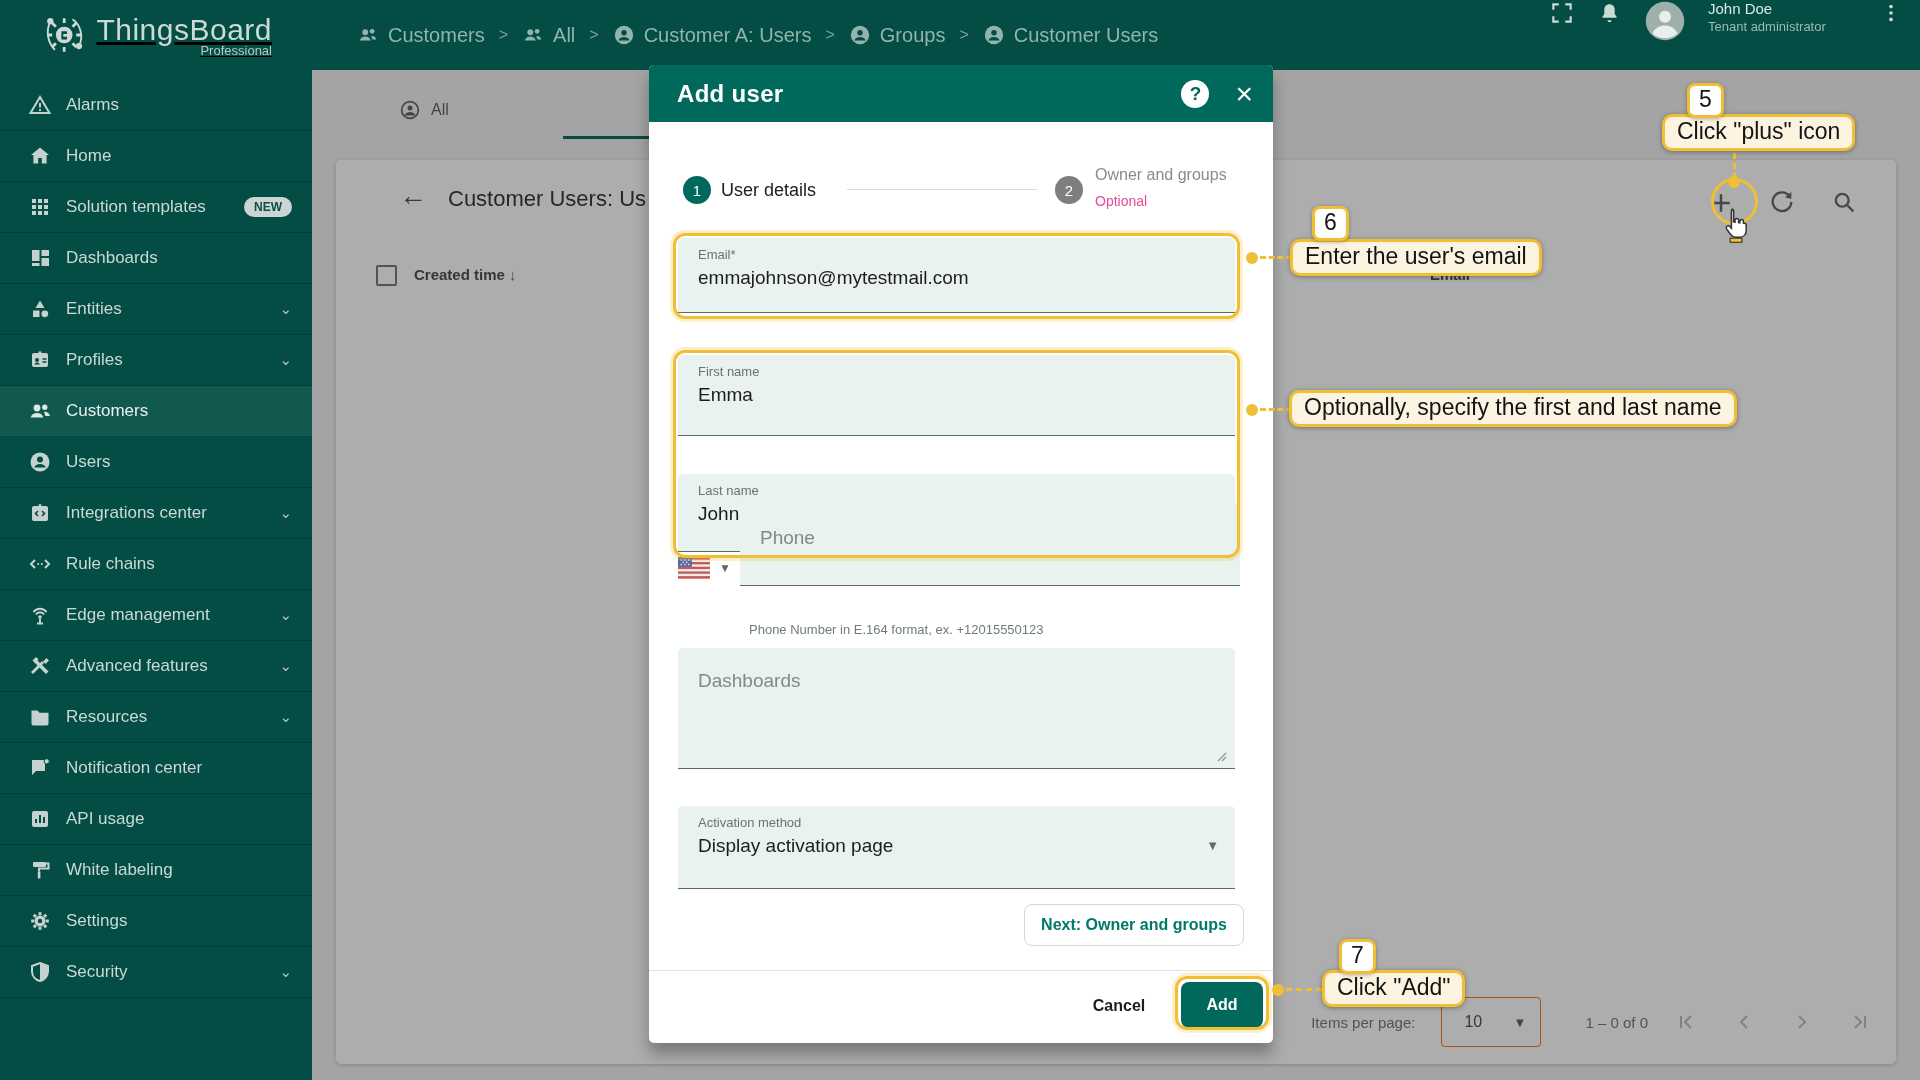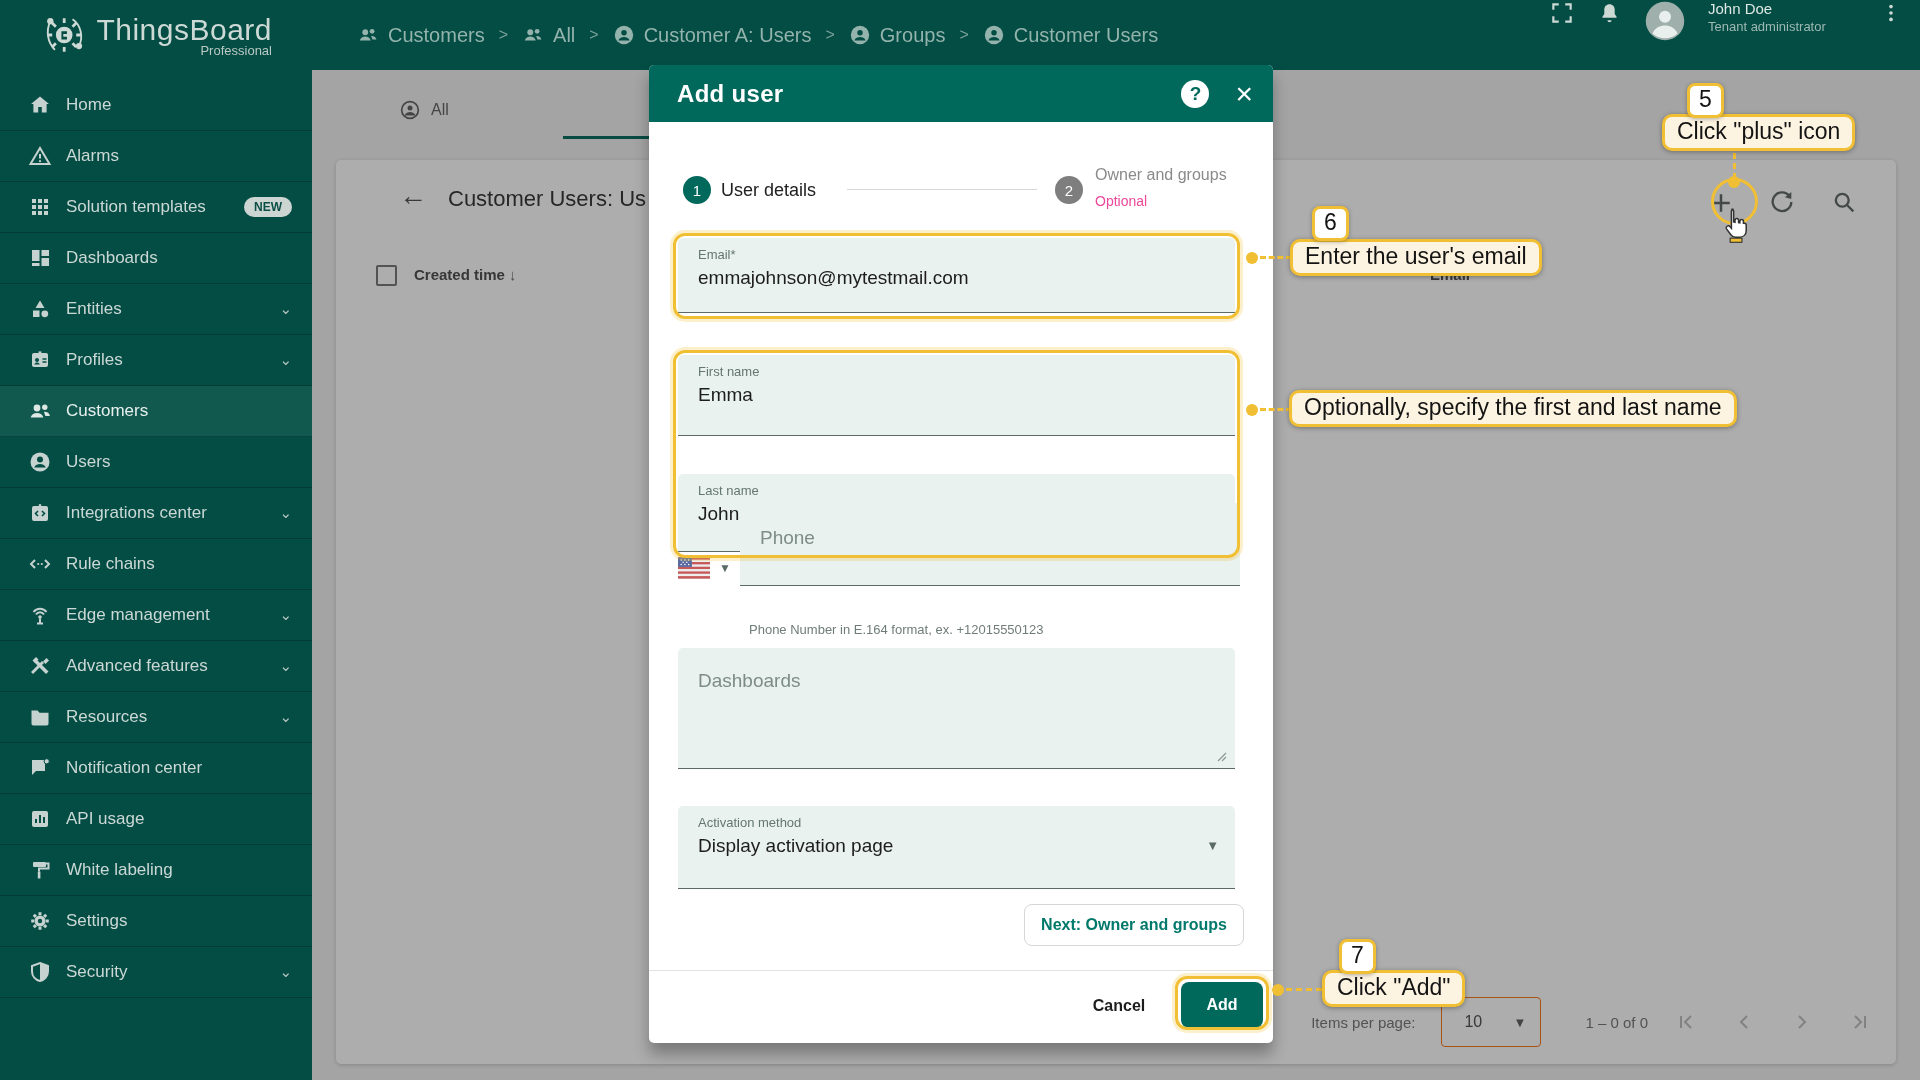--- a/index.html
+++ b/index.html
@@ -2,21 +2,21 @@
 <html><head>
 <meta charset="utf-8">
 <style>
   * { margin:0; padding:0; box-sizing:border-box; }
   html,body { width:1920px; height:1080px; overflow:hidden; background:#e9e9e9;
     font-family:"Liberation Sans", sans-serif; }
   .abs { position:absolute; }
 
   
   #topbar { position:absolute; left:0; top:0; width:1920px; height:70px; background:#034d44; z-index:20; display:flex; align-items:center; }
-  .logo-wrap { display:flex; align-items:center; margin-left:42px; width:230px; }
+  .logo-wrap { display:flex; align-items:center; margin-left:42px; width:230px;text-decoration:underline; }
   .logo-text { display:flex; flex-direction:column; margin-left:10px; }
   .logo-title { color:#cdd9d5; font-size:30px; letter-spacing:.5px; }
   .logo-sub { color:#b9c8c4; font-size:13px; text-align:right; margin-top:-4px; }
   .crumbs { display:flex; align-items:center; margin-left:85px; color:#93b3ac; font-size:20px; gap:14px; }
   .crumb { display:flex; align-items:center; gap:9px; }
   .crumb-sep { font-size:16px; color:#7fa39c; }
   .top-right { position:absolute; right:18px; top:0; height:70px; display:flex; align-items:flex-start; gap:22px; }
   .user-block { display:flex; flex-direction:column; line-height:1.25; width:150px; }
   .user-name { color:#dde7e4; font-size:15px; }
   .user-role { color:#9db8b2; font-size:13px; }
@@ -234,31 +234,31 @@
         <circle cx="12" cy="5" r="2" fill="#cdd9d5"></circle>
         <circle cx="12" cy="12" r="2" fill="#cdd9d5"></circle>
         <circle cx="12" cy="19" r="2" fill="#cdd9d5"></circle>
       </svg>
   </div>
 </div>
 
 <div id="sidebar">
   <div class="si">
     <svg viewBox="0 0 24 24" width="24" height="24">
-        <path d="M12 3.5 21 11h-2.4v8.5h-4.8v-5.4h-3.6v5.4H5.4V11H3z" fill="#c6d2cf"></path>
-      </svg>
-    <span class="lbl">Home</span>
-  </div>
-  <div class="si">
-    <svg viewBox="0 0 24 24" width="24" height="24">
         <path d="M12 4 21.5 20h-19z" fill="none" stroke="#c6d2cf" stroke-width="2"></path>
         <path d="M12 10v4.5" stroke="#c6d2cf" stroke-width="2"></path>
         <circle cx="12" cy="17.2" r="1.1" fill="#c6d2cf"></circle>
       </svg>
     <span class="lbl">Alarms</span>
+  </div>
+  <div class="si">
+    <svg viewBox="0 0 24 24" width="24" height="24">
+        <path d="M12 3.5 21 11h-2.4v8.5h-4.8v-5.4h-3.6v5.4H5.4V11H3z" fill="#c6d2cf"></path>
+      </svg>
+    <span class="lbl">Home</span>
   </div>
   <div class="si">
     <svg viewBox="0 0 24 24" width="24" height="24">
         <g fill="#c6d2cf">
           <rect x="4" y="4" width="4" height="4"></rect>
           <rect x="10" y="4" width="4" height="4"></rect>
           <rect x="16" y="4" width="4" height="4"></rect>
           <rect x="4" y="10" width="4" height="4"></rect>
           <rect x="10" y="10" width="4" height="4"></rect>
           <rect x="16" y="10" width="4" height="4"></rect>

